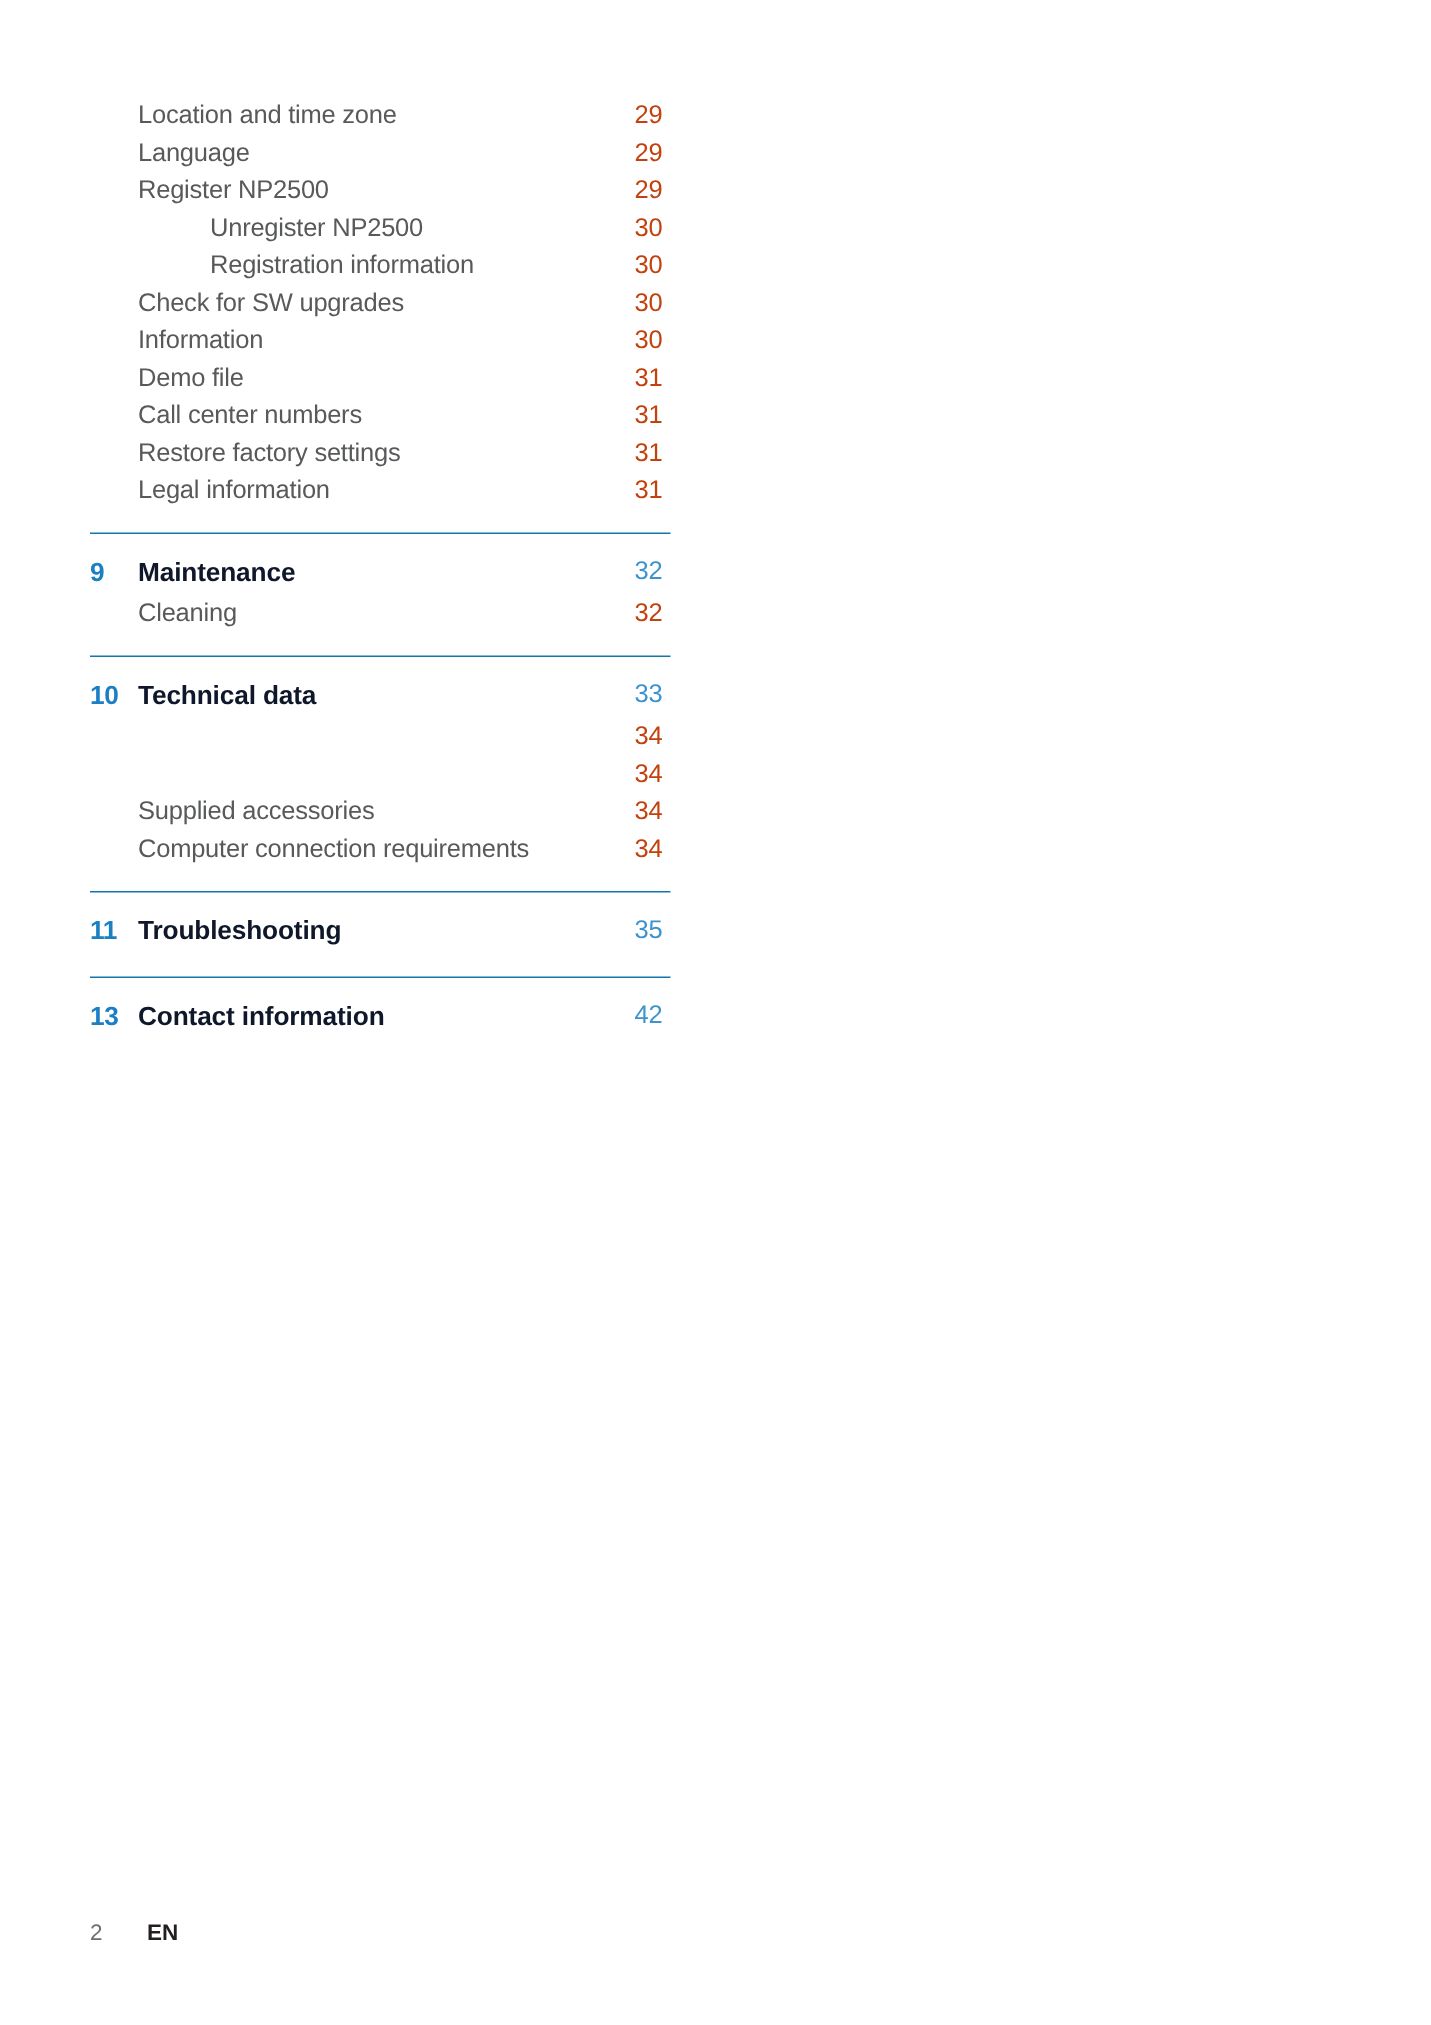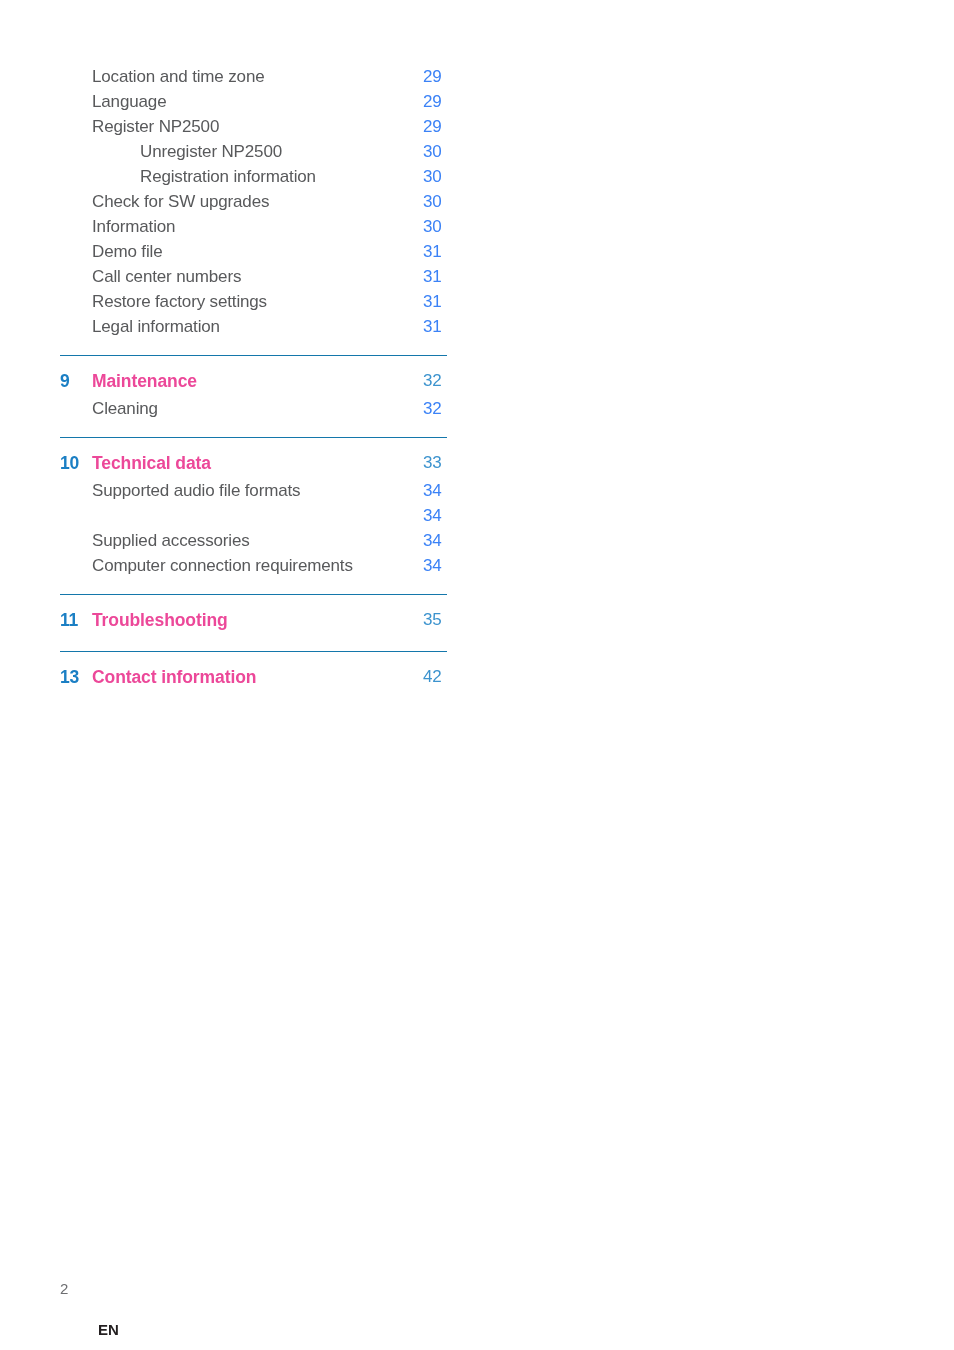--- a/index.html
+++ b/index.html
@@ -53,37 +53,37 @@
     top: 0;
     color: #58595b;
     font-size: 17px;
     letter-spacing: -0.15px;
   }
 
   .row .page-no {
     position: absolute;
     left: 363px;
     top: 0;
-    color: #3b82f6;
+    color: #c2410c;
     font-size: 17px;
     letter-spacing: -0.1px;
   }
 
   
   .row.lvl1 .label { left: 32px; }
   .row.lvl2 .label { left: 64px; margin-left: 16px; }
 
   
   .row.section {
     height: 30px;
     line-height: 30px;
   }
   .row.section .label {
     left: 32px;
-    color: #ec4899;
+    color: #0f172a;
     font-weight: bold;
     font-size: 17.5px;
     letter-spacing: -0.1px;
   }
   .row.section .page-no {
     color: #3c93ce;
     font-size: 17px;
     font-weight: normal;
   }
 
@@ -116,21 +116,20 @@
     font-size: 15px;
     color: #6d6e71;
   }
   .footer .lang {
     position: absolute;
     left: 38px;
     top: 0;
     font-size: 15px;
     font-weight: bold;
     color: #231f20;
-    margin-top: 41px;
   }
 </style>
 </head>
 <body>
 
 <div class="page">
 
   <div class="toc" id="toc-root">
       <div class="group">
         <div class="row lvl1">
@@ -195,21 +194,20 @@
       <div class="group">
         <div class="spacer-before-rule"></div>
         <div class="rule"></div>
         <div class="spacer-after-rule"></div>
         <div class="row section">
           <span class="num">10</span>
           <span class="label">Technical data</span>
           <span class="page-no">33</span>
         </div>
         <div class="row lvl1">
-          <span class="label">Supported audio file formats</span>
           <span class="page-no">34</span>
         </div>
         <div class="row lvl1">
           <span class="page-no">34</span>
         </div>
         <div class="row lvl1">
           <span class="label">Supplied accessories</span>
           <span class="page-no">34</span>
         </div>
         <div class="row lvl1">

